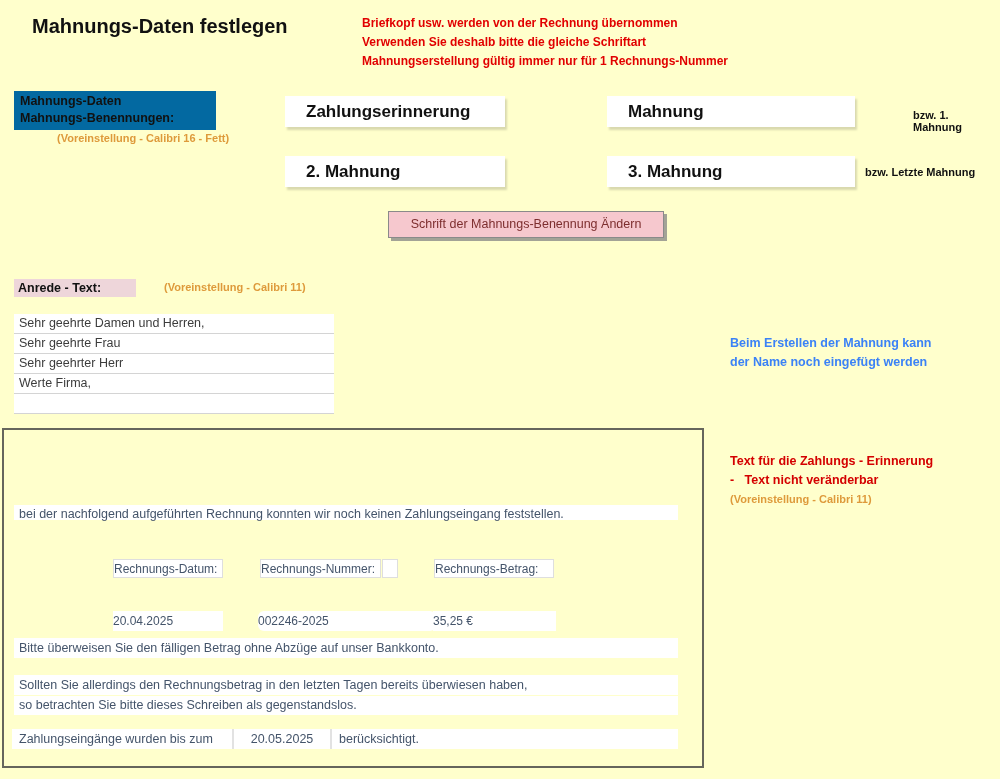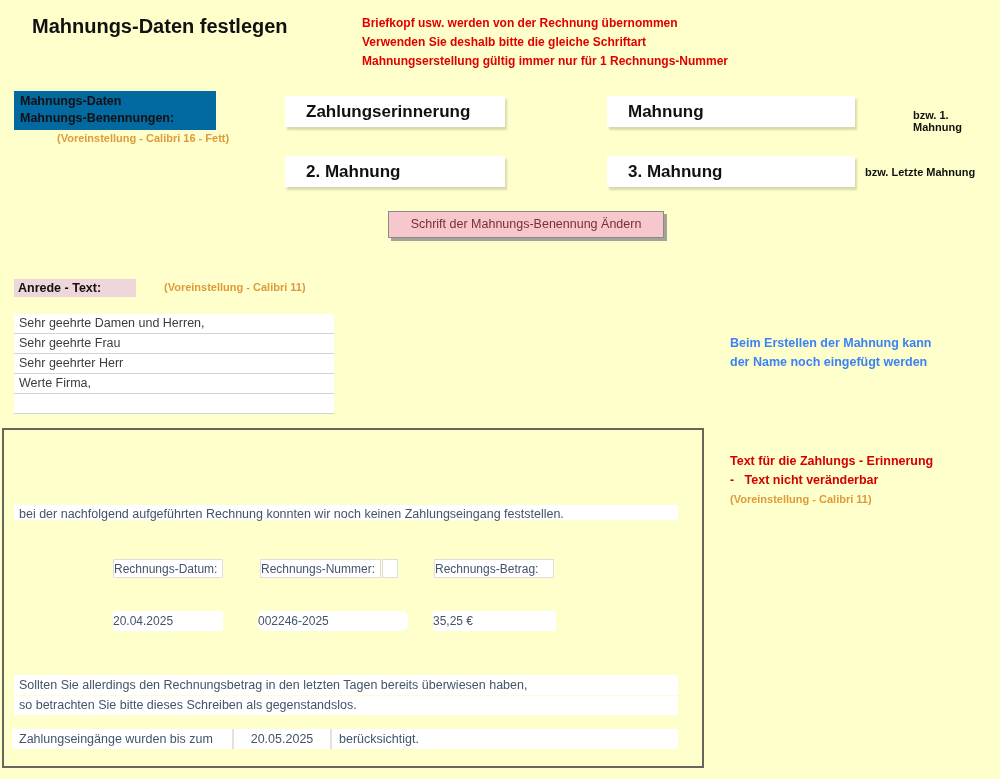--- a/index.html
+++ b/index.html
@@ -52,21 +52,21 @@
 
   .cell{position:absolute;background:#fff;font-size:12px;color:#44546a;text-align:left;
         box-sizing:border-box;height:19px;line-height:18px;}
   .lcell{border:1px solid #dedede;}
   .lc1{left:113px;top:559px;width:110px;}
   .lc2{left:260px;top:559px;width:121px;}
   .lc2b{left:382px;top:559px;width:16px;}
   .lc3{left:434px;top:559px;width:120px;}
   .vcell{height:20px;line-height:20px;top:611px;}
   .vc1{left:113px;width:110px;}
-  .vc2{left:258px;width:150px;border-radius:6px;}
+  .vc2{left:258px;width:178px;border-radius:6px;}
   .vc3{left:433px;width:123px;}
 
   .row-footer{left:12px;top:729px;width:666px;height:20px;display:flex;}
   .fseg{background:#fff;font-size:12.5px;color:#44546a;line-height:20px;box-sizing:border-box;}
   .fseg1{width:222px;padding-left:7px;border-right:2px solid #e2e2e2;}
   .fseg2{width:98px;text-align:center;border-right:2px solid #e2e2e2;}
   .fseg3{flex:1;padding-left:7px;}
 
   .reminder-note{left:730px;top:452px;font-size:12.5px;font-weight:bold;color:#d40000;line-height:19px;}
   .pre{white-space:pre;}
@@ -122,20 +122,21 @@
 
   <div class="cell lcell lc1">Rechnungs-Datum:</div>
   <div class="cell lcell lc2">Rechnungs-Nummer:</div>
   <div class="cell lcell lc2b"></div>
   <div class="cell lcell lc3">Rechnungs-Betrag:</div>
 
   <div class="cell vcell vc1">20.04.2025</div>
   <div class="cell vcell vc2">002246-2025</div>
   <div class="cell vcell vc3">35,25 €</div>
 
+  <div class="wrow row-pay">Bitte überweisen Sie den fälligen Betrag ohne Abzüge auf unser Bankkonto.</div>
   <div class="wrow row-already1">Sollten Sie allerdings den Rechnungsbetrag in den letzten Tagen bereits überwiesen haben,</div>
   <div class="wrow row-already2">so betrachten Sie bitte dieses Schreiben als gegenstandslos.</div>
 
   <div class="abs row-footer">
     <div class="fseg fseg1">Zahlungseingänge wurden bis zum</div>
     <div class="fseg fseg2">20.05.2025</div>
     <div class="fseg fseg3">berücksichtigt.</div>
   </div>
 
   <div class="abs reminder-note">

